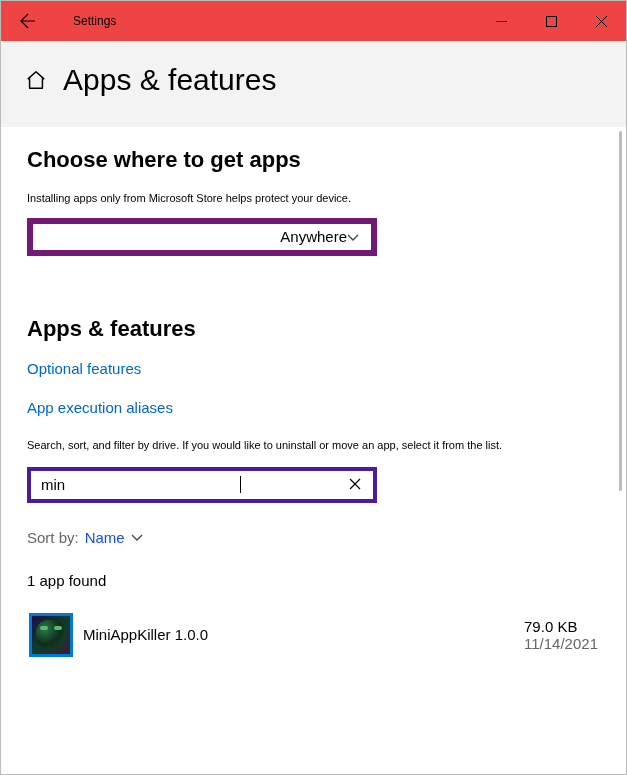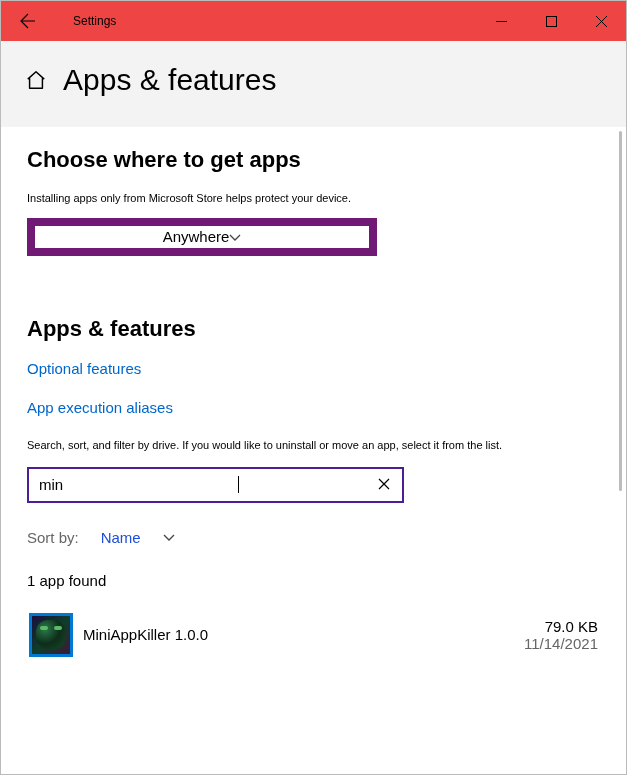--- a/index.html
+++ b/index.html
@@ -32,45 +32,45 @@
       padding: 22px 24px 30px 24px;
       display: flex; align-items: center; gap: 16px;
     }
     .home-icon { width: 22px; height: 22px; }
     .page-title { font-size: 30px; font-weight: 400; color: #000; }
     .content { padding: 20px 26px 0 26px; }
     .section-heading { font-size: 22px; font-weight: 600; margin-bottom: 18px; color:#000; }
     .desc { font-size: 11px; color: #000; margin-bottom: 12px; line-height: 1.35; }
     .select {
       width: 350px; height: 38px;
-      border: 8px solid #701a75;
-      display: flex; align-items: center; justify-content: center;
+      border: 6px solid #701a75;
+      display: flex; align-items: center; justify-content: flex-end;
       padding: 0 12px;
       font-size: 15px;
       cursor: pointer;
       background: #fff;
     }
     .spacer-lg { height: 60px; }
     .link { color: #0066cc; font-size: 15px; display: block; margin-bottom: 22px; cursor: pointer; }
     .search-box {
-      width: 377px; height: 36px;
-      border: 2px solid #4c1d95;
+      width: 350px; height: 36px;
+      border: 4px solid #4c1d95;
       display: flex; align-items: center;
       padding: 0 10px;
       margin-top: 14px;
       margin-bottom: 26px;
     }
     .search-input {
       border: none; outline: none; flex: 1;
       font-size: 15px; font-family: inherit;
       background: transparent;
     }
     .clear-btn { cursor: pointer; padding: 4px; color: #000; font-size: 15px; width: 18px; text-align:center;}
     .filters { display: flex; gap: 46px; margin-bottom: 26px; font-size: 15px; }
-    .filter-item { display: flex; align-items: center; gap: 22px; cursor: pointer; }
+    .filter-item { display: flex; align-items: center; gap: 6px; cursor: pointer; }
     .filter-label { color: #666; }
     .filter-value { color: #1d4ed8; }
     .count { font-size: 15px; color: #000; margin-bottom: 20px; }
     .app-row {
       display: flex; align-items: center; gap: 10px;
       padding: 4px 2px;
     }
     .app-icon {
       width: 44px; height: 44px;
       border: 3px solid #0078d4;
@@ -88,21 +88,21 @@
     .app-icon::after {
       content: "";
       position: absolute;
       top: 28%; left: 20%;
       width: 8px; height: 4px;
       background: #5aba6a;
       border-radius: 2px;
       box-shadow: 14px 0 0 #5aba6a;
     }
     .app-name { font-size: 15px; color: #000; }
-    .app-meta { margin-left: auto; text-align: right; }
+    .app-meta { margin-left: auto; }
     .app-size { font-size: 15px; color: #000; }
     .app-date { font-size: 15px; color: #666; }
     .chevron { width: 12px; height: 12px; }
     .scrollbar { position: absolute; right: 4px; top: 130px; width: 3px; height: 360px; background: #bcbcbc; border-radius: 2px; }
     .caret { display: inline-block; width: 1px; height: 17px; background: #000; vertical-align: middle; margin-left: 0px; }
   </style>
 </head>
 <body>
 
 <div class="titlebar">

